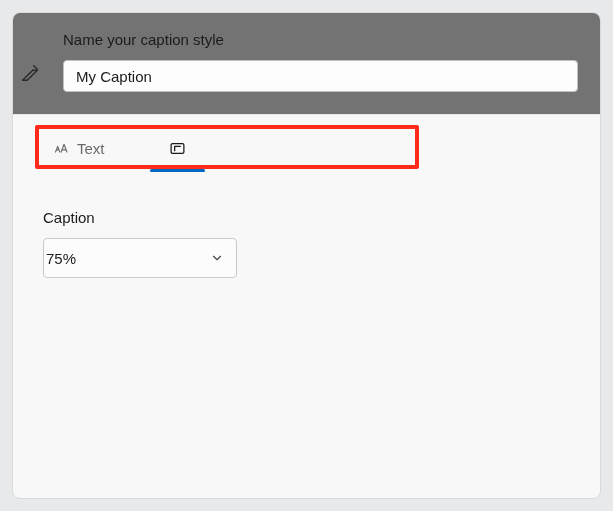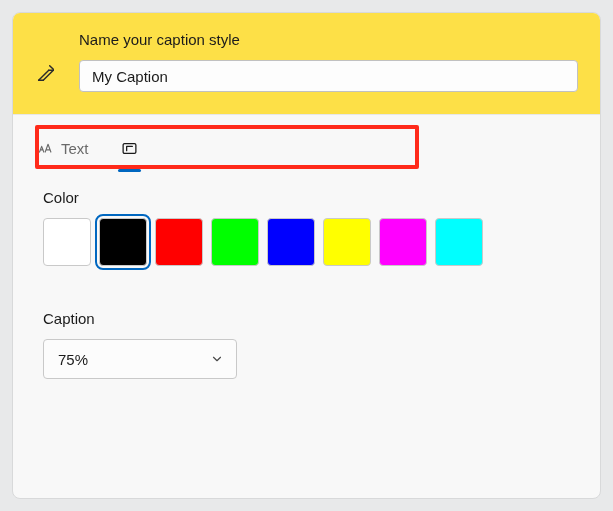--- a/index.html
+++ b/index.html
@@ -13,22 +13,22 @@
     .outer-card {
       background: #f8f8f8;
       border: 1px solid #d8d9da;
       border-radius: 8px;
       height: 100%;
       overflow: hidden;
     }
     .header-row {
       display: flex;
       gap: 22px;
-      padding: 18px 22px 22px 22px;
-      background: #fde047;
+      padding: 18px 22px 22px 6px;
+      background: #737373;
       border-bottom: 1px solid #e7e7e7;
     }
     .header-icon {
       width: 22px;
       flex: 0 0 22px;
       display: flex;
       align-items: center;
       justify-content: center;
       margin-top: 22px;
       color: #2b2b2b;
@@ -74,21 +74,21 @@
       font-size: 15px;
       color: #6a6a6a;
     }
     .tab {
       display: flex;
       align-items: center;
       gap: 8px;
       height: 30px;
       cursor: pointer;
       position: relative;
-      padding: 0 1px;
+      padding: 0 17px;
       justify-content: space-between;
     }
     .tab.active {
       color: #1b1b1b;
     }
     .tab.active::after {
       content: "";
       position: absolute;
       left: -2px;
       right: -2px;
@@ -130,21 +130,21 @@
 
     .opacity-select {
       display: flex;
       align-items: center;
       justify-content: space-between;
       width: 194px;
       height: 40px;
       border: 1px solid #c9c9c9;
       border-radius: 4px;
       background: #fcfcfc;
-      padding: 0 12px 0 14px;
+      padding: 0 12px 0 2px;
       font-size: 15px;
       color: #1b1b1b;
       cursor: pointer;
     }
     .chev {
       width: 14px;
       height: 14px;
       display: inline-flex;
       color: #4a4a4a;
     }
@@ -185,34 +185,20 @@
         <span class="ico">
           <svg viewBox="0 0 24 24" width="17" height="17" fill="none" stroke="currentColor" stroke-width="1.8" stroke-linecap="round" stroke-linejoin="round">
             <rect x="3" y="5" width="18" height="14" rx="2"></rect>
             <path d="M8 9 L8 15 M8 9 L16 9"></path>
           </svg>
         </span>
       </div>
     </div>
   </div>
 
-  <div class="section">
-    <div class="section-label">Color</div>
-    <div class="swatches">
-
-    <div class="swatch" style="background: rgb(255, 255, 255);"></div>
-        <div class="swatch selected" style="background: rgb(0, 0, 0);"></div>
-        <div class="swatch" style="background: rgb(255, 0, 0);"></div>
-        <div class="swatch" style="background: rgb(0, 255, 0);"></div>
-        <div class="swatch" style="background: rgb(0, 0, 255);"></div>
-        <div class="swatch" style="background: rgb(255, 255, 0);"></div>
-        <div class="swatch" style="background: rgb(255, 0, 255);"></div>
-        <div class="swatch" style="background: rgb(0, 255, 255);"></div>
-      </div>
-  </div>
 
   <div class="section" style="margin-top:20px;">
     <div class="section-label">Caption</div>
     <div class="opacity-select">
       <span>75%</span>
       <span class="chev">
         <svg viewBox="0 0 24 24" width="14" height="14" fill="none" stroke="currentColor" stroke-width="2" stroke-linecap="round" stroke-linejoin="round">
           <path d="M6 9 L12 15 L18 9"></path>
         </svg>
       </span>

